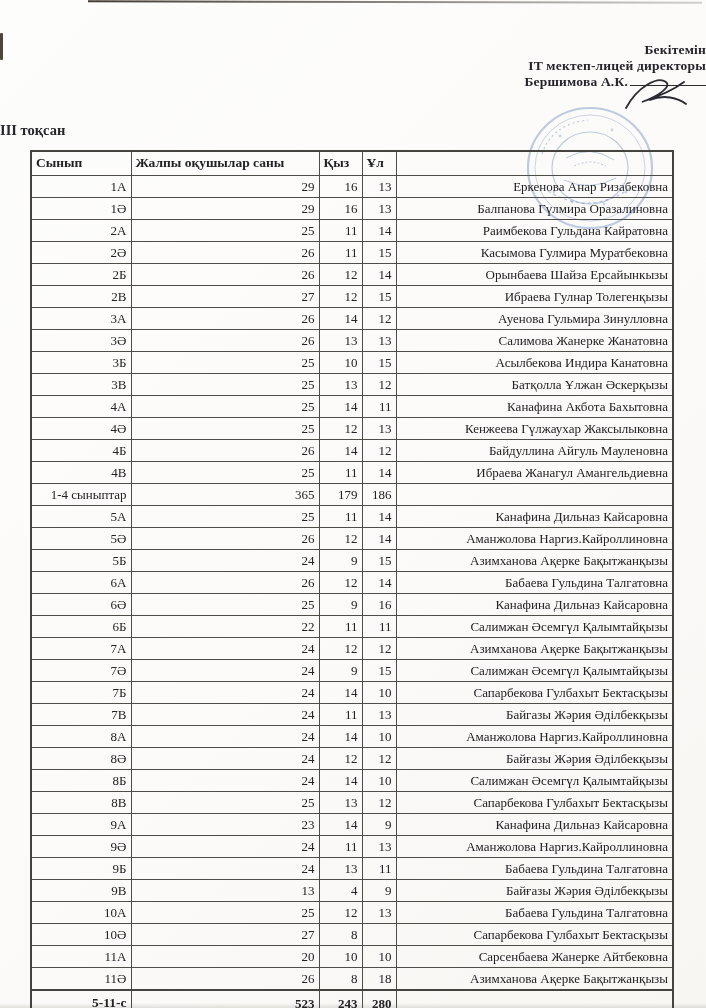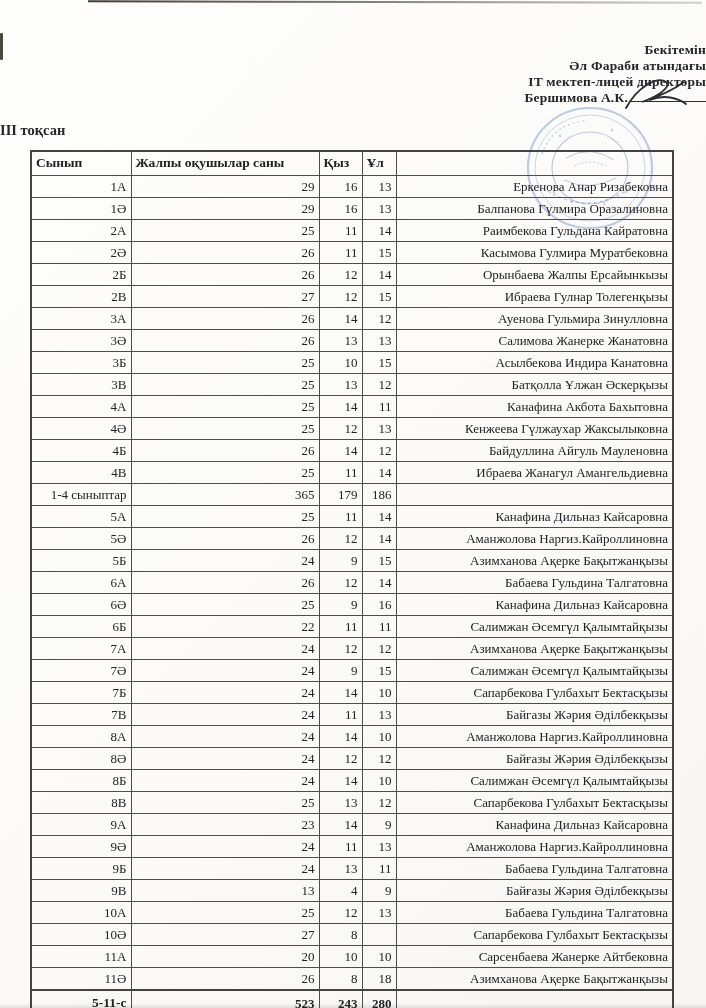--- a/index.html
+++ b/index.html
@@ -109,21 +109,20 @@
 
 <div class="sheet">
 
   <div class="scan-top-line"></div>
   <div class="scan-left-notch"></div>
   <div class="scan-right-edge"></div>
   <div class="scan-bottom-edge"></div>
 
   <div class="approval">
     <div>Бекітемін</div>
-    <div>Әл Фараби атындағы</div>
     <div>IT мектеп-лицей директоры</div>
     <div><span>Бершимова А.К.</span><span class="sig-line"></span></div>
   </div>
 
   <svg class="signature-svg" viewBox="0 0 72 40">
     <path d="M6 34 C 18 12, 38 2, 46 8 C 52 13, 38 22, 22 28 C 40 22, 56 14, 64 8 M30 26 C 44 20, 58 24, 66 30" fill="none" stroke="#2b2b33" stroke-width="1.8" stroke-linecap="round"></path>
   </svg>
 
   <svg class="stamp-svg" viewBox="0 0 164 152">
     <g fill="none" stroke="#5b7fc0" stroke-opacity="0.38">
@@ -192,21 +191,21 @@
           <td class="c1">26</td>
           <td class="c2">11</td>
           <td class="c3">15</td>
           <td class="c4">Касымова Гулмира Муратбековна</td>
         </tr>
         <tr>
           <td class="c0">2Б</td>
           <td class="c1">26</td>
           <td class="c2">12</td>
           <td class="c3">14</td>
-          <td class="c4">Орынбаева Жалпы Ерсайынкызы</td>
+          <td class="c4">Орынбаева Шайза Ерсайынкызы</td>
         </tr>
         <tr>
           <td class="c0">2В</td>
           <td class="c1">27</td>
           <td class="c2">12</td>
           <td class="c3">15</td>
           <td class="c4">Ибраева Гулнар Толегенқызы</td>
         </tr>
         <tr>
           <td class="c0">3А</td>

